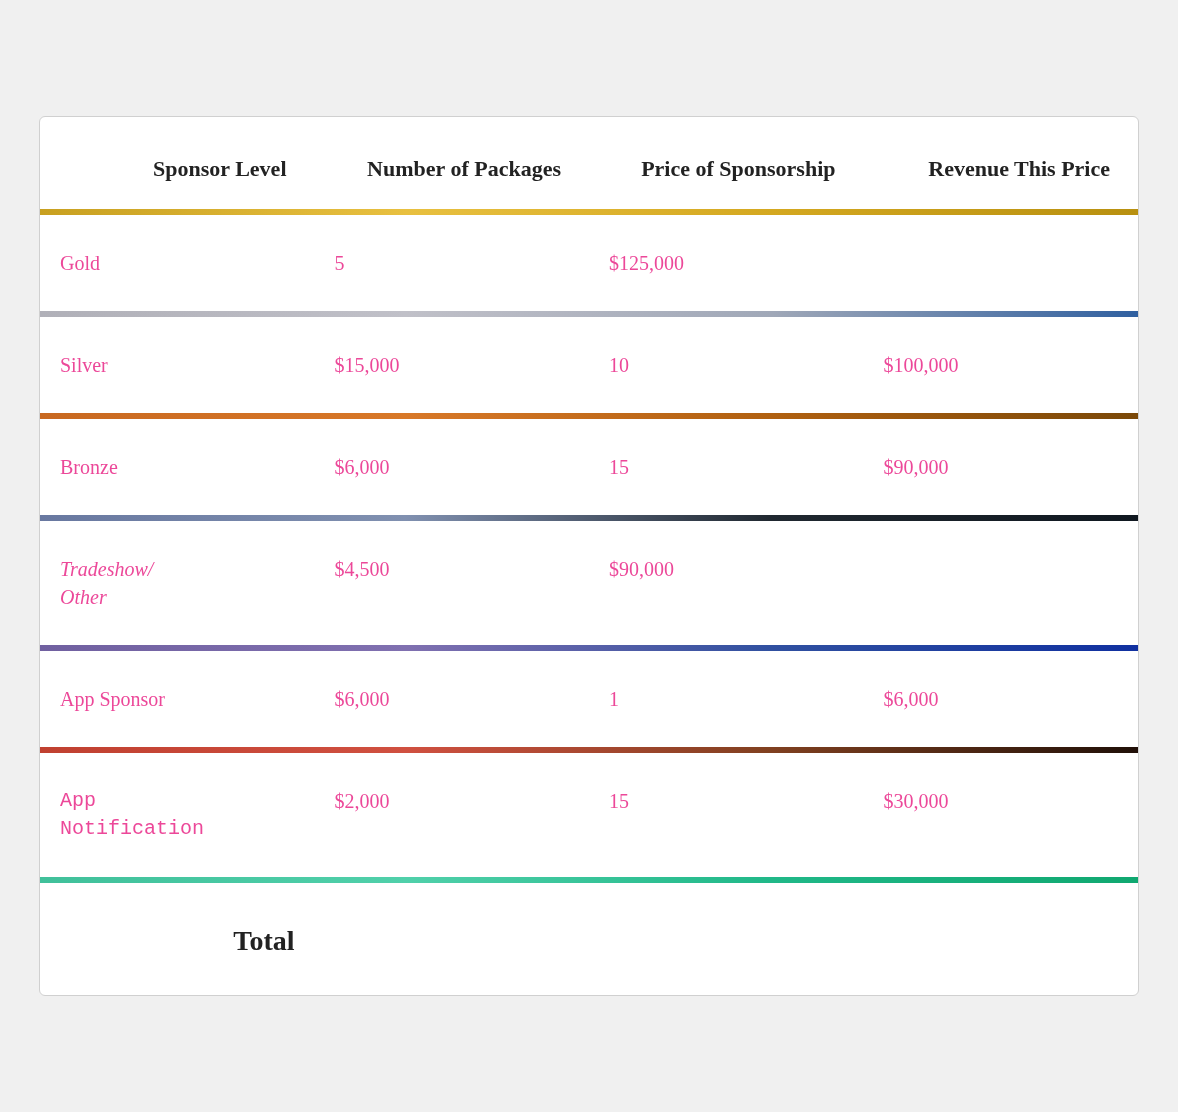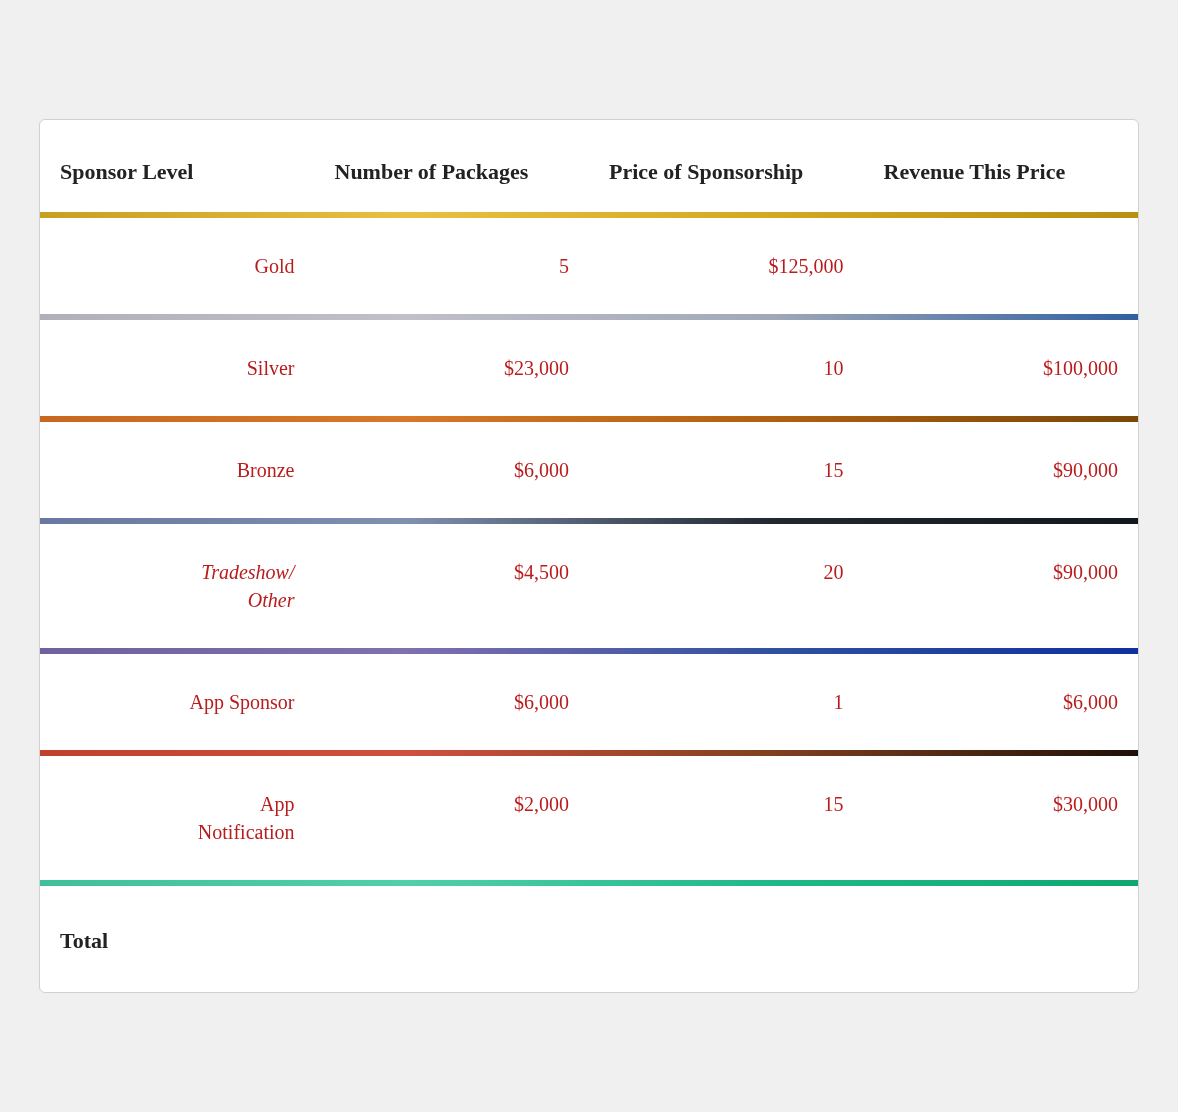--- a/index.html
+++ b/index.html
@@ -18,25 +18,25 @@
       width: 1100px;
       overflow: hidden;
     }
     .table-header {
       display: grid;
       grid-template-columns: 1fr 1fr 1fr 1fr;
       padding: 28px 0 16px 0;
       border-bottom: none;
     }
     .header-cell {
-      text-align: left;
+      text-align: right;
       font-weight: bold;
       font-size: 22px;
       color: #222;
-      padding: 10px 20px;
+      padding: 10px 28px;
       line-height: 1.3;
     }
     .divider {
       height: 6px;
       width: 100%;
     }
     .divider-gold {
       background: linear-gradient(to right, #c8a020, #e8c040, #d4a820, #b89010);
     }
     .divider-silver-blue {
@@ -56,34 +56,34 @@
     }
     .divider-teal {
       background: linear-gradient(to right, #40c09a, #50d0aa, #20b888, #10a870);
     }
     .data-row {
       display: grid;
       grid-template-columns: 1fr 1fr 1fr 1fr;
       padding: 28px 0;
     }
     .data-cell {
-      text-align: right;
+      text-align: left;
       font-size: 20px;
-      color: #b91c1c;
+      color: #ec4899;
       padding: 6px 20px;
       line-height: 1.4;
     }
     .total-row {
       display: grid;
       grid-template-columns: 1fr 1fr 1fr 1fr;
       padding: 28px 0 32px 0;
     }
     .total-cell {
-      text-align: left;
-      font-size: 22px;
+      text-align: right;
+      font-size: 28px;
       font-weight: bold;
       color: #222;
       padding: 6px 20px;
       margin-top: 8px;
     }
   </style>
 </head>
 <body>
 
 <div class="table-wrapper">
@@ -100,57 +100,56 @@
   <div class="data-row">
     <div class="data-cell">Gold</div>
     <div class="data-cell">5</div>
     <div class="data-cell">$125,000</div>
   </div>
 
   <div class="divider divider-silver-blue"></div>
 
   <div class="data-row">
     <div class="data-cell">Silver</div>
-    <div class="data-cell">$23,000</div>
+    <div class="data-cell">$15,000</div>
     <div class="data-cell">10</div>
     <div class="data-cell">$100,000</div>
   </div>
 
   <div class="divider divider-orange-brown"></div>
 
   <div class="data-row">
     <div class="data-cell">Bronze</div>
     <div class="data-cell">$6,000</div>
     <div class="data-cell">15</div>
     <div class="data-cell">$90,000</div>
   </div>
 
   <div class="divider divider-blue-black"></div>
 
   <div class="data-row">
     <div class="data-cell" style="white-space:pre-line;font-style:italic;">Tradeshow/
 Other</div>
     <div class="data-cell">$4,500</div>
-    <div class="data-cell">20</div>
     <div class="data-cell">$90,000</div>
   </div>
 
   <div class="divider divider-purple-blue"></div>
 
   <div class="data-row">
     <div class="data-cell">App Sponsor</div>
     <div class="data-cell">$6,000</div>
     <div class="data-cell">1</div>
     <div class="data-cell">$6,000</div>
   </div>
 
   <div class="divider divider-red-brown-black"></div>
 
   <div class="data-row">
-    <div class="data-cell" style="white-space:pre-line;">App
+    <div class="data-cell" style="white-space:pre-line;font-family:Liberation Mono, monospace;">App
 Notification</div>
     <div class="data-cell">$2,000</div>
     <div class="data-cell">15</div>
     <div class="data-cell">$30,000</div>
   </div>
 
   <div class="divider divider-teal"></div>
 
   <div class="total-row">
     <div class="total-cell">Total</div>

